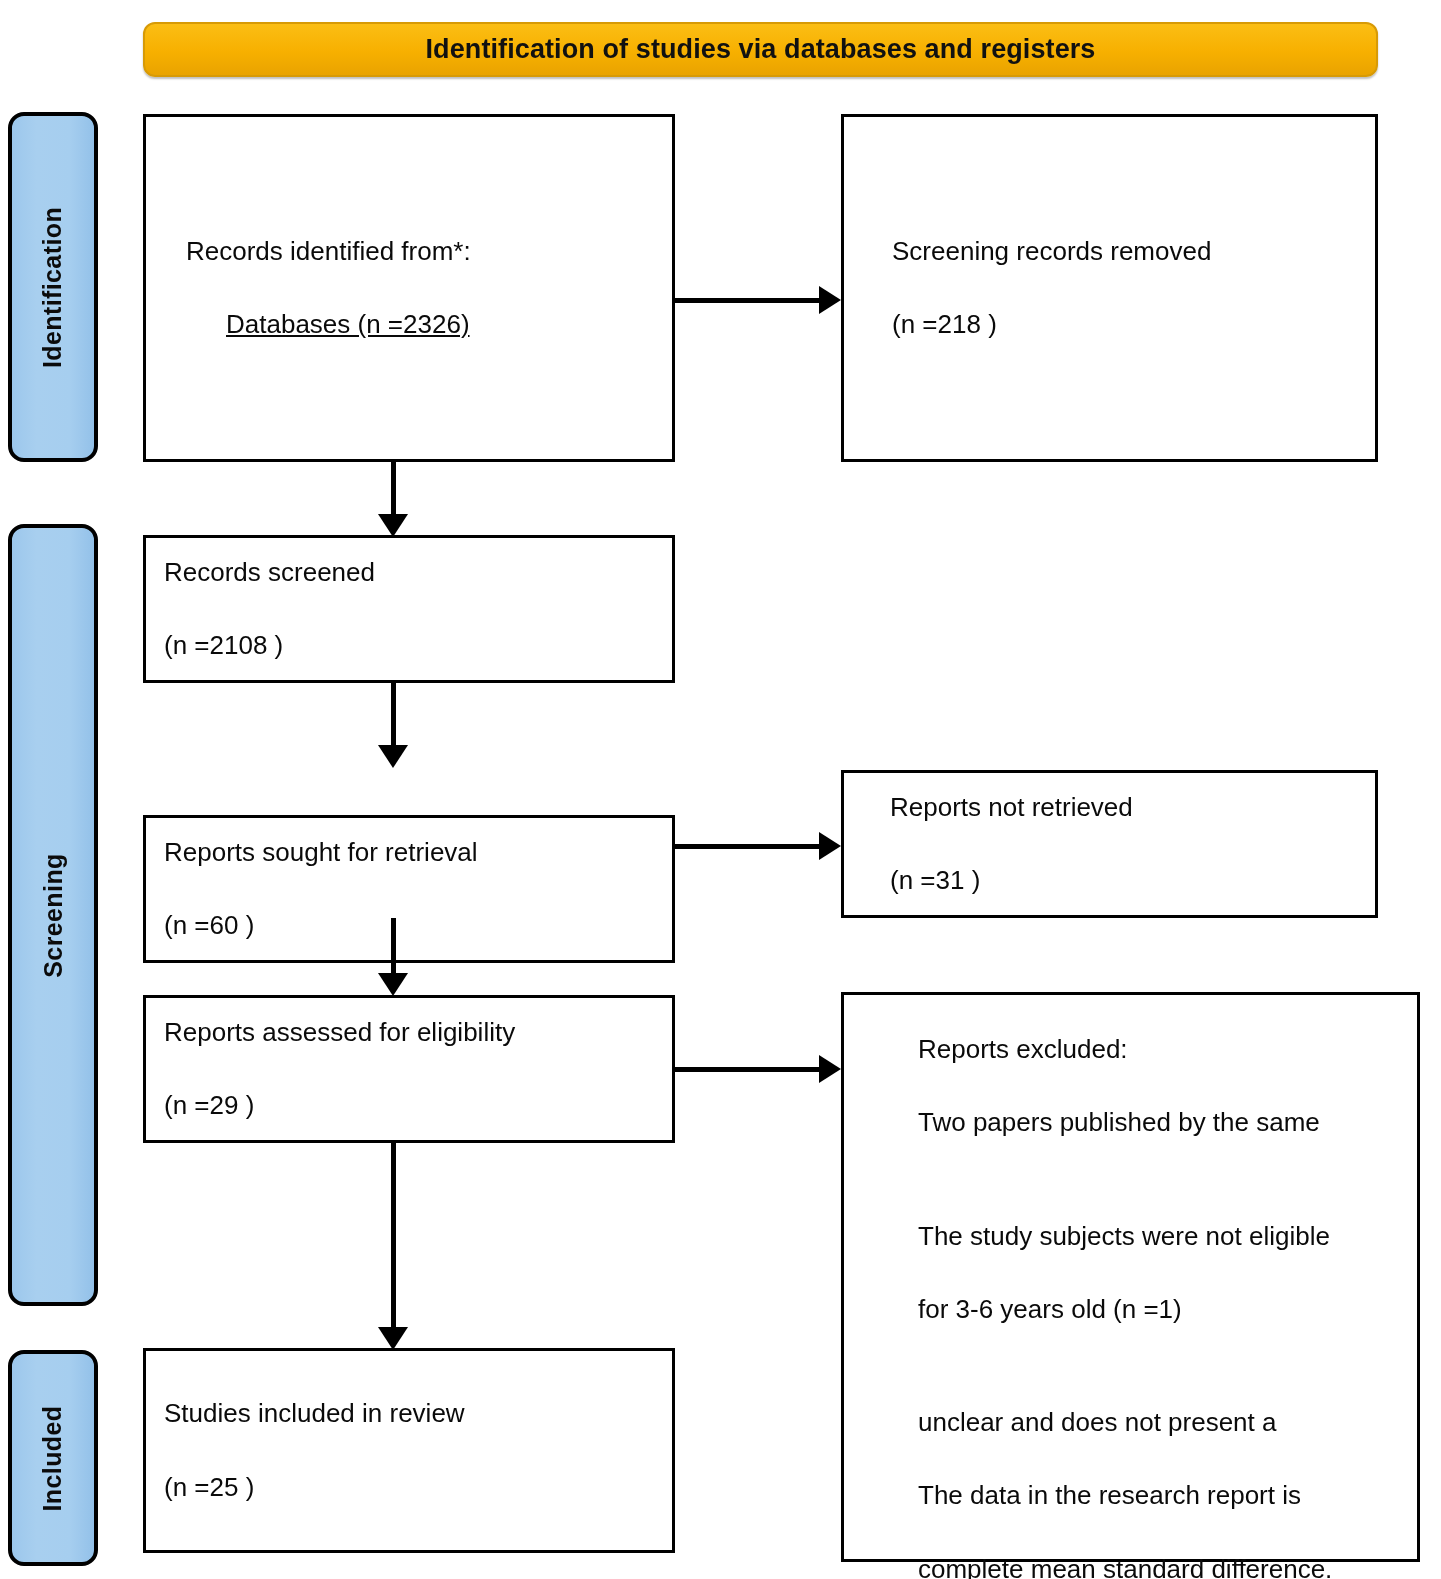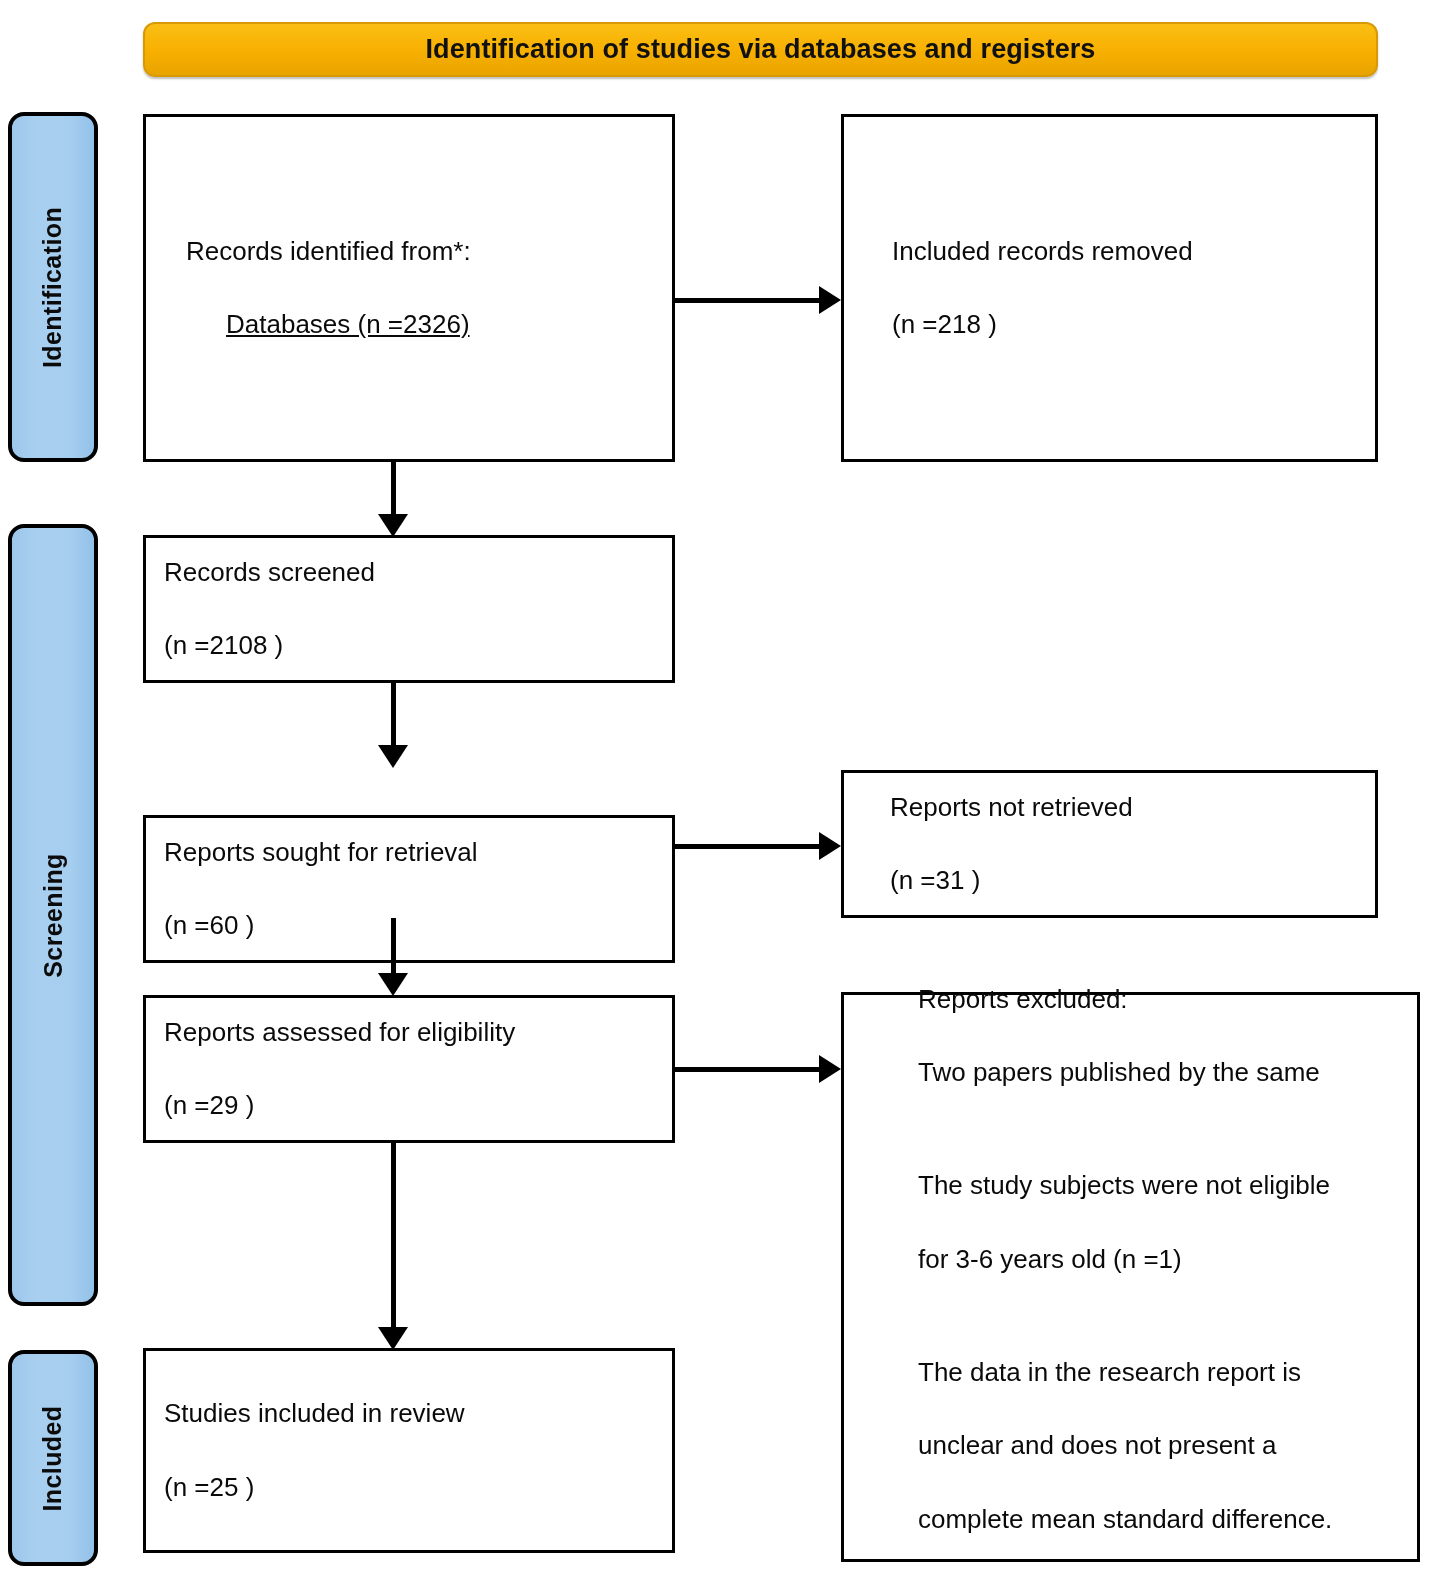--- a/index.html
+++ b/index.html
@@ -91,21 +91,21 @@
   #box-reports-excluded{  left:841px; top:992px;  width:579px; height:570px; }
   #box-studies-included{  left:143px; top:1348px; width:532px; height:205px; }
 
   
   #box-records-identified p{ padding-left:22px; }
   #box-records-identified p.indent{ padding-left:62px;text-decoration:underline; }
 
   #box-duplicates p{ padding-left:30px; }
   #box-reports-not-retrieved p{ padding-left:28px; }
   #box-reports-excluded p{ padding-left:26px; }
-  #box-reports-excluded{ justify-content:center; padding-top:38px;padding-left:48px; }
+  #box-reports-excluded{ justify-content:space-between; padding-top:38px;padding-left:48px; }
 
   
   .arrow{ position:absolute; }
   .arrow .shaft-h{
     position:absolute; height:5px; background:#000; top:0; left:0;
   }
   .arrow .shaft-v{
     position:absolute; width:5px; background:#000; left:0; top:0;
   }
   .head-right{
@@ -141,21 +141,21 @@
   <div class="stage" id="stage-included">
     <span class="stage-label">Included</span>
   </div>
 
   <div class="box" id="box-records-identified">
     <p>Records identified from*:</p>
     <p class="indent">Databases (n =2326)</p>
   </div>
 
   <div class="box" id="box-duplicates">
-    <p>Included records removed</p>
+    <p>Screening records removed</p>
     <p>(n =218 )</p>
   </div>
 
   <div class="arrow" style="left:675px; top:286px; width:166px; height:28px;">
     <div class="shaft-h" style="width:146px; top:12px;"></div>
     <div class="head-right" style="left:144px; top:0px;"></div>
   </div>
 
   <div class="arrow" style="left:378px; top:462px; width:32px; height:75px;">
     <div class="shaft-v" style="height:55px; left:13px;"></div>
@@ -197,22 +197,22 @@
     <p>(n =29 )</p>
   </div>
 
   <div class="box" id="box-reports-excluded">
     <p>Reports excluded:</p>
     <p>Two papers published by the same</p>
     <div class="gap"></div>
     <p>The study subjects were not eligible</p>
     <p>for 3-6 years old (n =1)</p>
     <div class="gap"></div>
+    <p>unclear and does not present a</p>
     <p>The data in the research report is</p>
-    <p>unclear and does not present a</p>
     <p>complete mean standard difference.</p>
     <p>(n =2)</p>
   </div>
 
   <div class="arrow" style="left:675px; top:1055px; width:166px; height:28px;">
     <div class="shaft-h" style="width:146px; top:12px;"></div>
     <div class="head-right" style="left:144px; top:0px;"></div>
   </div>
 
   <div class="arrow" style="left:378px; top:1141px; width:32px; height:215px;">

